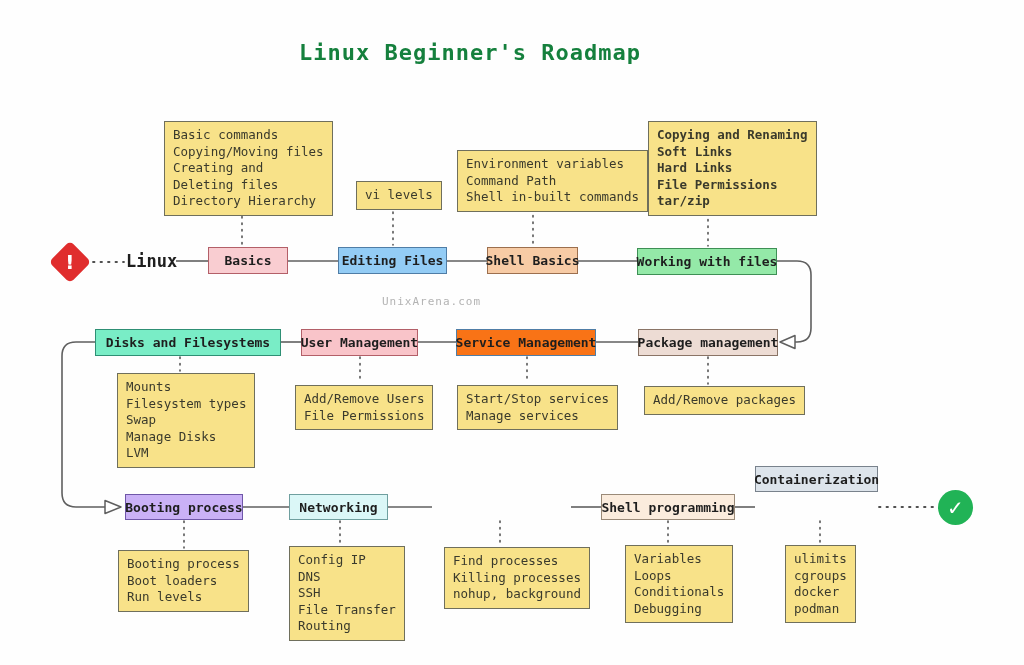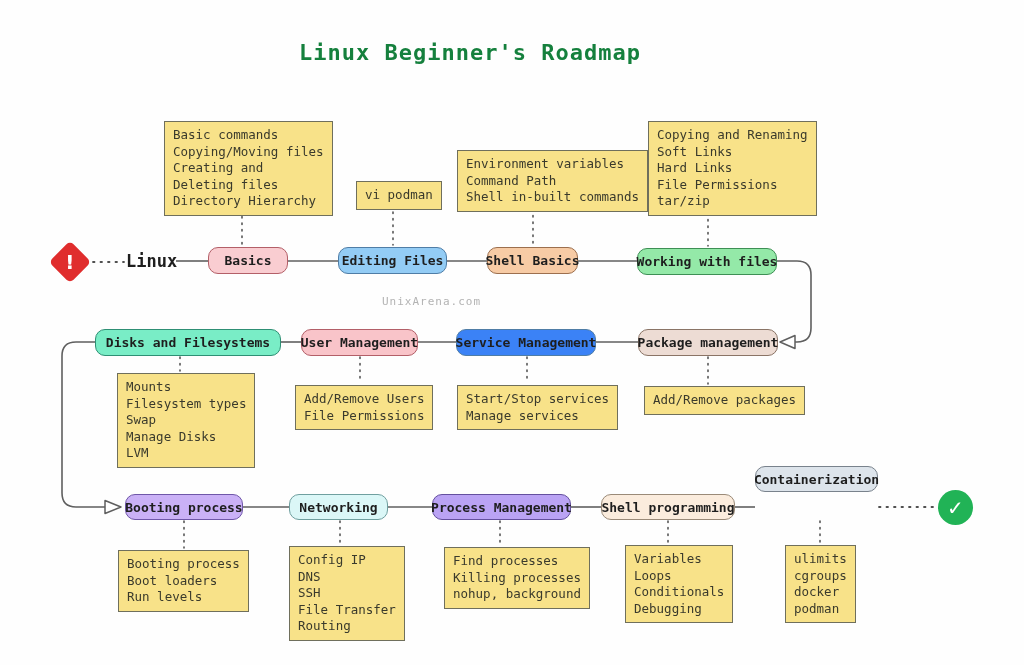--- a/index.html
+++ b/index.html
@@ -6,44 +6,44 @@
   #canvas{position:relative;width:1024px;height:665px;background:#fefefe;overflow:hidden;
           font-family:"DejaVu Sans Mono", monospace;}
   #wires{position:absolute;left:0;top:0;pointer-events:none;}
 
   .title{position:absolute;left:150px;top:40px;width:640px;text-align:center;
          font:700 22px "DejaVu Sans Mono", monospace;color:#15803d;letter-spacing:1px;}
   .watermark{position:absolute;left:382px;top:295px;font:400 11px "DejaVu Sans Mono", monospace;
              color:#b3b3b3;letter-spacing:1px;}
   .start-label{position:absolute;left:126px;top:251px;font:700 17px "DejaVu Sans Mono", monospace;color:#1e1e1e;}
 
-  .node{position:absolute;height:27px;border-radius:10px;border:1.6px solid;box-sizing:border-box;
+  .node{position:absolute;height:27px;border-radius:0;border:1.6px solid;box-sizing:border-box;
         display:flex;align-items:center;justify-content:center;white-space:nowrap;
         font:700 13px "DejaVu Sans Mono", monospace;color:#1e1e1e;}
   .n-basics       {left:208px;top:247px;width:80px; background:#f9cdd1;border-color:#b35f68;}
   .n-editing      {left:338px;top:247px;width:109px;background:#93ccf5;border-color:#4f7da6;}
   .n-shellb       {left:487px;top:247px;width:91px; background:#f7cba5;border-color:#9c6f4e;}
   .n-working      {left:637px;top:248px;width:140px;background:#94e9a8;border-color:#3e8f55;}
   .n-disks        {left:95px; top:329px;width:186px;background:#79edc6;border-color:#2e8f74;text-align:center;}
   .n-user         {left:301px;top:329px;width:117px;background:#f9c4c9;border-color:#b35f68;}
-  .n-service      {left:456px;top:329px;width:140px;background:#3b82f6;border-color:#4f7da6;}
+  .n-service      {left:456px;top:329px;width:140px;background:#f97316;border-color:#4f7da6;}
   .n-package      {left:638px;top:329px;width:140px;background:#eddcd4;border-color:#8a7466;}
   .n-booting      {left:125px;top:494px;width:118px;background:#cab1f6;border-color:#6f57a8;height:26px;}
   .n-network      {left:289px;top:494px;width:99px; background:#dbf7f7;border-color:#6f9f9f;height:26px;}
   .n-process      {left:432px;top:494px;width:139px;background:#baa3f4;border-color:#64509e;height:26px;}
   .n-shellp       {left:601px;top:494px;width:134px;background:#fbecdd;border-color:#9a8a78;height:26px;}
   .n-container    {left:755px;top:466px;width:123px;background:#dde4eb;border-color:#79828c;height:26px;}
 
   .note{position:absolute;background:#f8e289;border:1.3px solid #6f6f5c;color:#3a3a2c;
         font:400 12.5px/16.5px "DejaVu Sans Mono", monospace;padding:5px 8px;
         white-space:pre-line;width:max-content;box-sizing:border-box;}
   .t-basics   {left:164px;top:121px;}
   .t-vi       {left:356px;top:181px;}
   .t-shellb   {left:457px;top:150px;}
-  .t-working  {left:648px;top:121px;}
+  .t-working  {left:648px;top:121px;font-weight:bold;}
   .t-disks    {left:117px;top:373px;}
   .t-user     {left:295px;top:385px;}
   .t-service  {left:457px;top:385px;}
   .t-package  {left:644px;top:386px;}
   .t-booting  {left:118px;top:550px;}
   .t-network  {left:289px;top:546px;}
   .t-process  {left:444px;top:547px;}
   .t-shellp   {left:625px;top:545px;}
   .t-container{left:785px;top:545px;}
 
@@ -120,30 +120,29 @@
   <div class="node n-shellb">Shell Basics</div>
   <div class="node n-working">Working with files</div>
 
   <div class="node n-disks">Disks and Filesystems</div>
   <div class="node n-user">User Management</div>
   <div class="node n-service">Service Management</div>
   <div class="node n-package">Package management</div>
 
   <div class="node n-booting">Booting process</div>
   <div class="node n-network">Networking</div>
-  <div class="node n-process">Process Management</div>
   <div class="node n-shellp">Shell programming</div>
   <div class="node n-container">Containerization</div>
 
   <div class="note t-basics">Basic commands
 Copying/Moving files
 Creating and
 Deleting files
 Directory Hierarchy</div>
-  <div class="note t-vi">vi podman</div>
+  <div class="note t-vi">vi levels</div>
   <div class="note t-shellb">Environment variables
 Command Path
 Shell in-built commands</div>
   <div class="note t-working">Copying and Renaming
 Soft Links
 Hard Links
 File Permissions
 tar/zip</div>
   <div class="note t-disks">Mounts
 Filesystem types

